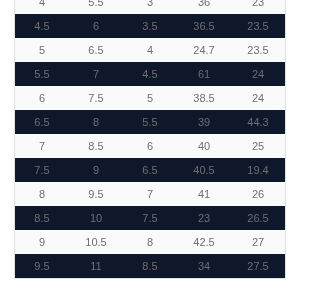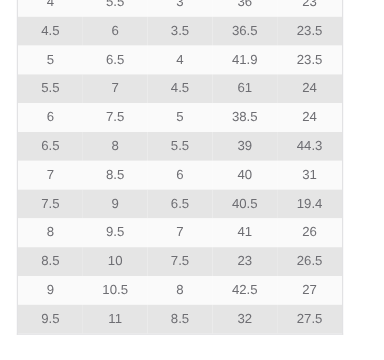--- a/index.html
+++ b/index.html
@@ -28,21 +28,21 @@
     background: #ffffff;
   }
 
   table.size-table {
     border-collapse: collapse;
     width: 100%;
     table-layout: fixed;
   }
 
   table.size-table tr {
-    background: #e5e5e5;
+    background: #0f172a;
   }
   table.size-table tr.alt {
     background: #fafafa;
   }
 
   table.size-table td {
     height: 24px;
     line-height: 24px;
     padding: 0;
     text-align: center;
@@ -84,21 +84,21 @@
           <td>4.5</td>
           <td>6</td>
           <td>3.5</td>
           <td>36.5</td>
           <td>23.5</td>
         </tr>
         <tr class="alt">
           <td>5</td>
           <td>6.5</td>
           <td>4</td>
-          <td>41.9</td>
+          <td>24.7</td>
           <td>23.5</td>
         </tr>
         <tr>
           <td>5.5</td>
           <td>7</td>
           <td>4.5</td>
           <td>61</td>
           <td>24</td>
         </tr>
         <tr class="alt">
@@ -113,21 +113,21 @@
           <td>8</td>
           <td>5.5</td>
           <td>39</td>
           <td>44.3</td>
         </tr>
         <tr class="alt">
           <td>7</td>
           <td>8.5</td>
           <td>6</td>
           <td>40</td>
-          <td>31</td>
+          <td>25</td>
         </tr>
         <tr>
           <td>7.5</td>
           <td>9</td>
           <td>6.5</td>
           <td>40.5</td>
           <td>19.4</td>
         </tr>
         <tr class="alt">
           <td>8</td>
@@ -147,18 +147,18 @@
           <td>9</td>
           <td>10.5</td>
           <td>8</td>
           <td>42.5</td>
           <td>27</td>
         </tr>
         <tr>
           <td>9.5</td>
           <td>11</td>
           <td>8.5</td>
-          <td>32</td>
+          <td>34</td>
           <td>27.5</td>
         </tr>
       </tbody>
   </table>
 </div>
 
 </body></html>

